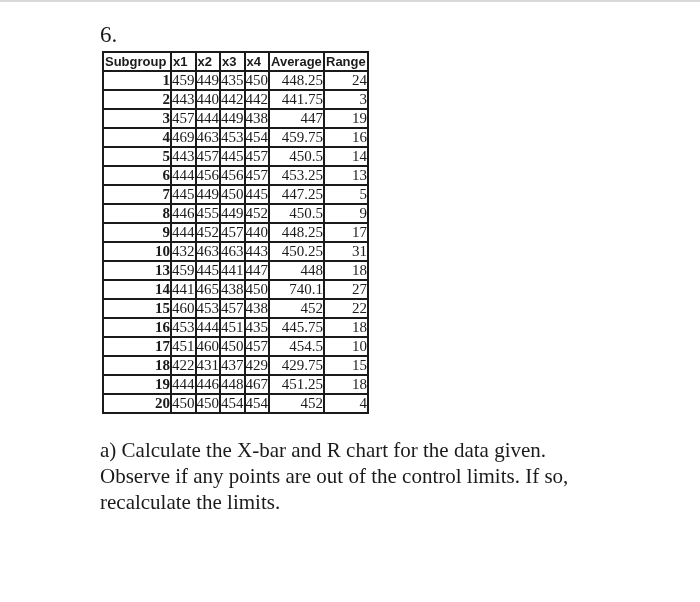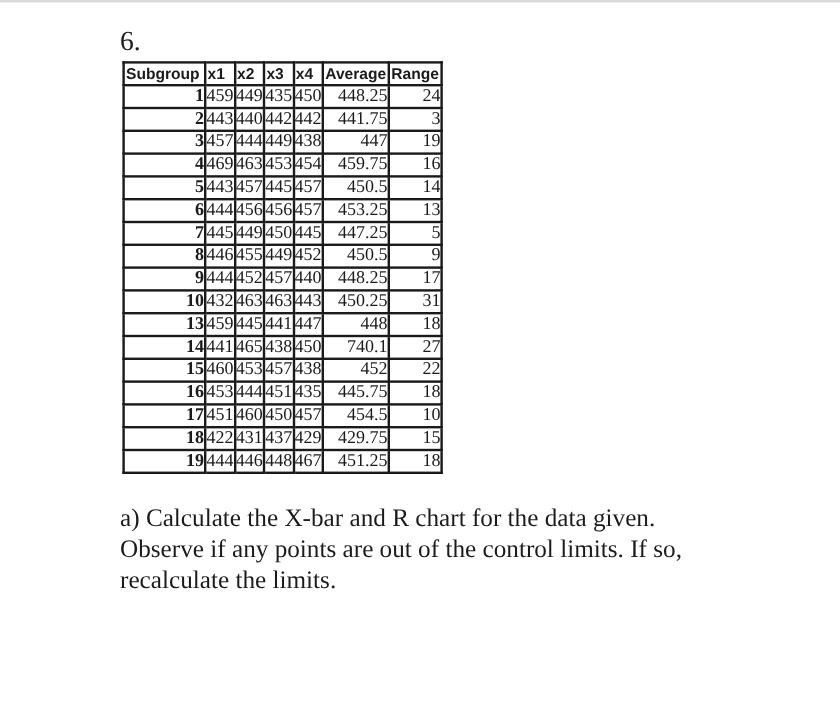--- a/index.html
+++ b/index.html
@@ -241,18 +241,27 @@
         </tr>
         <tr>
           <td class="cell-sub">19</td>
           <td class="cell-x">444</td>
           <td class="cell-x">446</td>
           <td class="cell-x">448</td>
           <td class="cell-x">467</td>
           <td class="cell-avg">451.25</td>
           <td class="cell-range">18</td>
         </tr>
+        <tr>
+          <td class="cell-sub">20</td>
+          <td class="cell-x">450</td>
+          <td class="cell-x">450</td>
+          <td class="cell-x">454</td>
+          <td class="cell-x">454</td>
+          <td class="cell-avg">452</td>
+          <td class="cell-range">4</td>
+        </tr>
       </tbody>
   </table>
 
   <p class="question">a) Calculate the X-bar and R chart for the data given. Observe if any points are out of the control limits. If so, recalculate the limits.</p>
 
 </div>
 
 </body></html>

